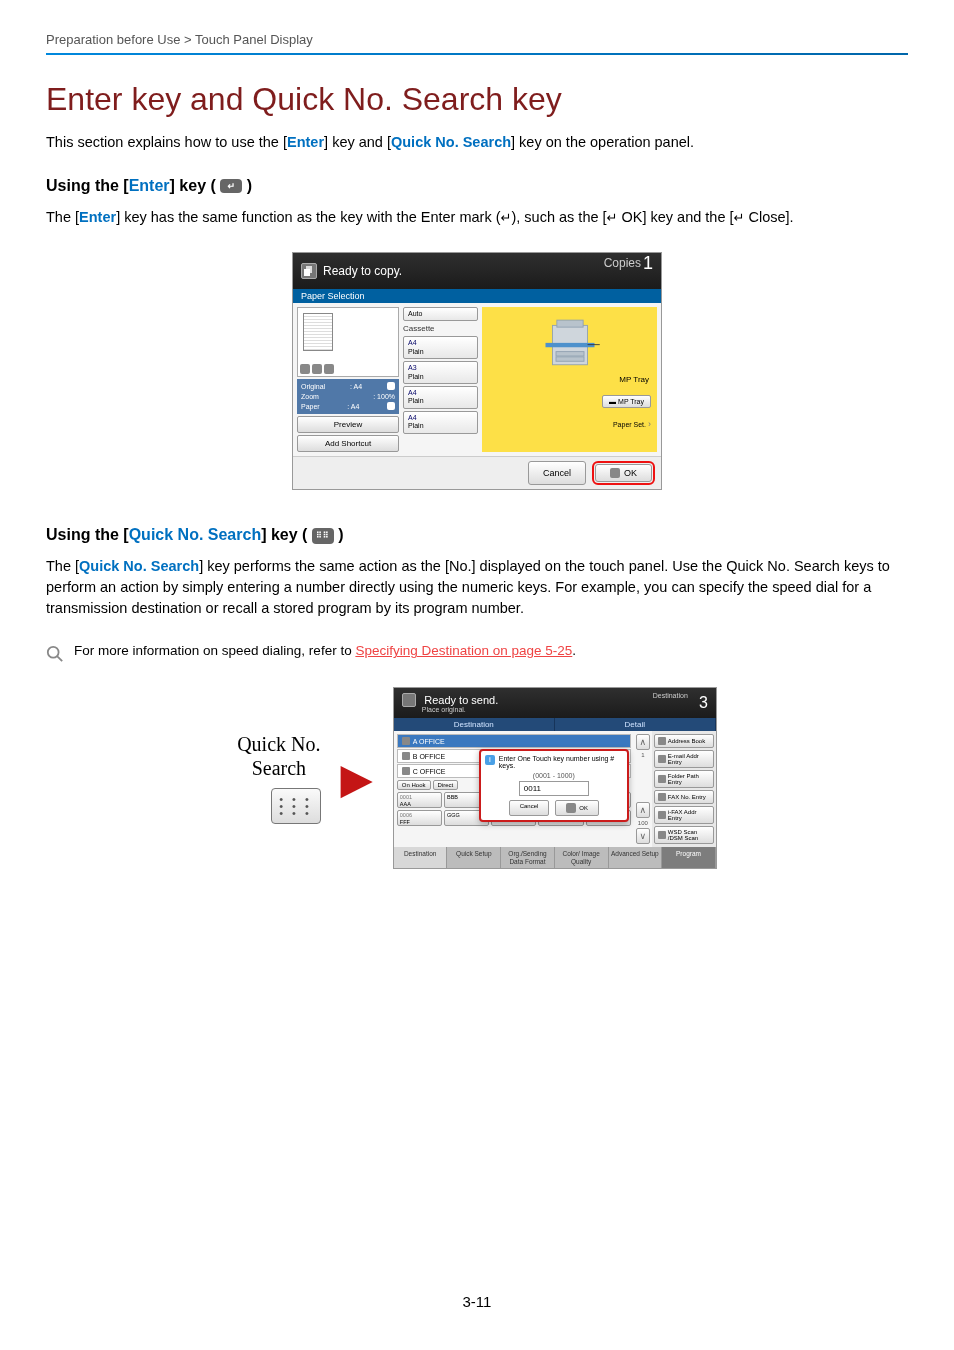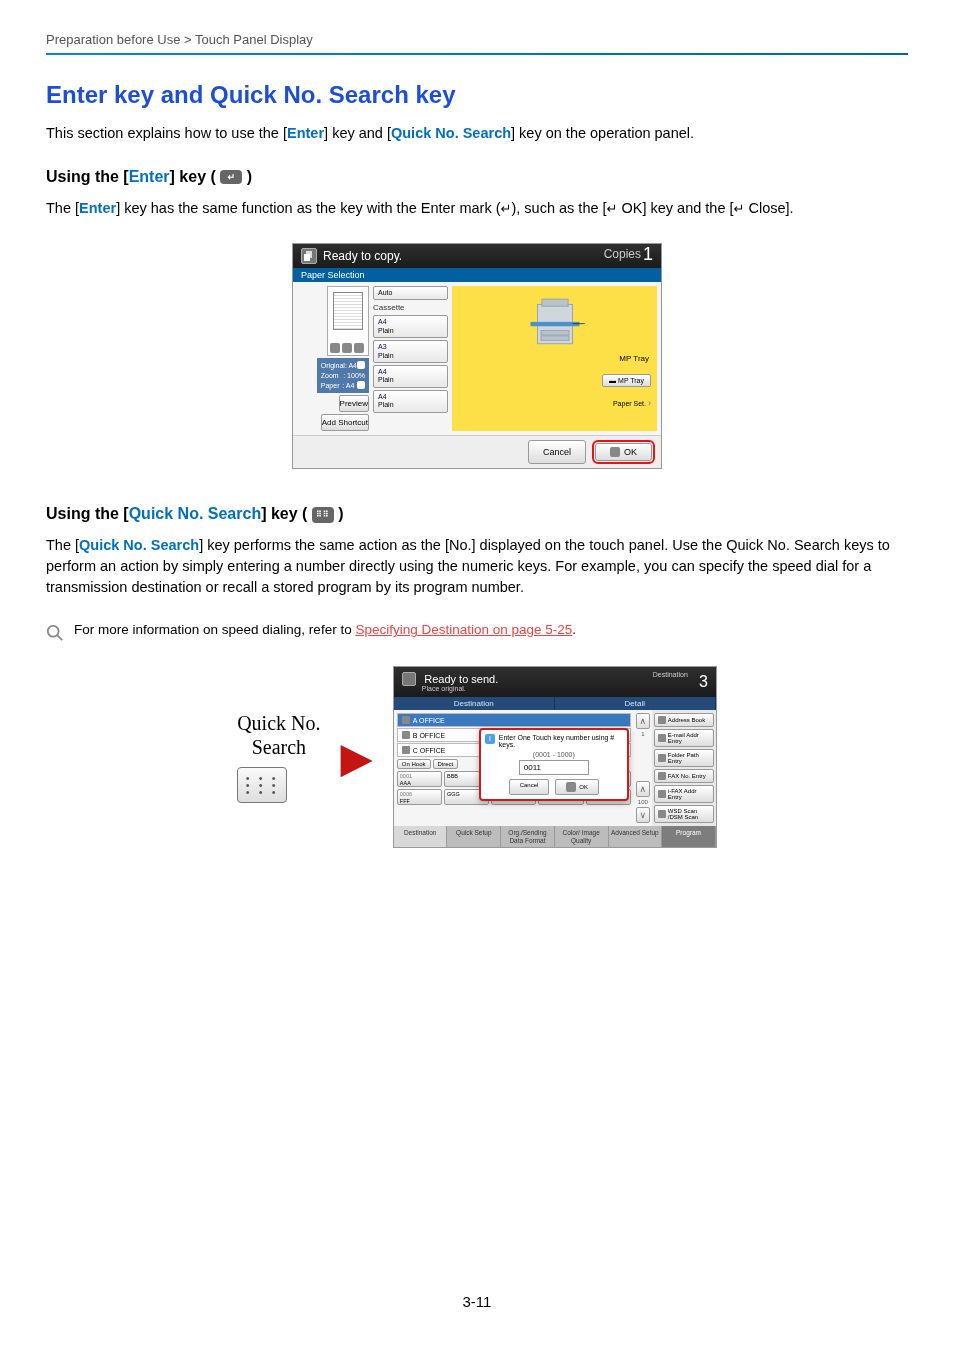--- a/index.html
+++ b/index.html
@@ -18,23 +18,23 @@
       font-size: 13px;
       color: #555;
       margin-bottom: 6px;
     }
     .divider {
       height: 2px;
       background: linear-gradient(to right, #0088dd, #0066aa);
       margin-bottom: 26px;
     }
     h1.page-title {
-      color: #1d4ed8;
-      font-size: 24px;
-      font-weight: 700;
+      color: #7f1d1d;
+      font-size: 32px;
+      font-weight: 400;
       margin-bottom: 14px;
     }
     .intro, .body-text { font-size: 14.5px; line-height: 1.45; margin-bottom: 24px; }
     .bold-link { color: #0070c0; font-weight: bold; }
     h2.section-h {
       font-size: 16px;
       font-weight: bold;
       margin-bottom: 12px;
     }
     .blue-seg { color: #0070c0; }
@@ -63,29 +63,29 @@
     .shot1-wrap { display:flex; justify-content:center; margin-bottom:36px; }
     .panel {
       width: 370px;
       border: 1px solid #999;
       font-family: Arial, sans-serif;
       background: #efefef;
     }
     .panel-header {
       background: linear-gradient(#2f2f2f,#1b1b1b);
       color:#fff; display:flex; align-items:center;
-      padding: 2px 8px; position: relative; height:24px;
+      padding: 2px 8px; position: relative; height:36px;
     }
     .hdr-icon { width:16px;height:16px;background:#777; border:1px solid #aaa; border-radius:2px; margin-right:6px; display:flex;align-items:center;justify-content:center;}
     .hdr-title{font-size:12px;}
     .hdr-copies {position:absolute; right:20px; top:3px; font-size:12px; color:#ccc;}
     .hdr-count {position:absolute; right:8px; top:0; font-size:18px; color:#fff;}
     .tab-bar { background:#0060a0; color:#fff; font-size:9px; padding:2px 8px;}
     .panel-body { display:flex; gap:4px; padding:4px; background:#f5f5f5;}
-    .col-left { width:72px; display:flex; flex-direction:column; gap:2px;align-items:flex-end;}
+    .col-left { width:102px; display:flex; flex-direction:column; gap:2px;}
     .preview-box { background:#fff; border:1px solid #aaa; height:70px; position:relative; padding:3px;}
     .preview-page{width:30px;height:38px;border:1px solid #888;margin:2px;background:repeating-linear-gradient(#fff,#fff 2px,#ddd 2px,#ddd 3px);}
     .preview-ctrls{position:absolute;bottom:2px;left:2px;display:flex;gap:2px;}
     .pctrl{width:10px;height:10px;background:#888;border-radius:2px;}
     .info-box { background:#5078a8; color:#fff; font-size:7px; padding:3px 4px; line-height:1.4;}
     .info-row{display:flex;justify-content:space-between;}
     .magn{float:right;width:8px;height:8px;background:#fff;border-radius:2px;display:inline-block;}
     .btn-sm { background:linear-gradient(#fff,#ddd); border:1px solid #999; font-size:8px; text-align:center; padding:3px 0; border-radius:2px;}
     .col-mid { width:75px; display:flex; flex-direction:column; gap:2px;}
     .opt-btn { background:linear-gradient(#fff,#e8e8e8); border:1px solid #999; font-size:7px; padding:2px 4px; border-radius:2px; line-height:1.2;}
@@ -98,21 +98,21 @@
     .pset-btn{position:absolute;right:2px;top:110px;font-size:7px;padding:2px 4px;display:flex;align-items:center;gap:2px;}
     .chev{font-size:9px;color:#777;}
     .panel-footer{display:flex;justify-content:flex-end;gap:6px;padding:4px 6px;background:#eee;border-top:1px solid #ccc;}
     .f-btn{background:linear-gradient(#fff,#ddd);border:1px solid #999;font-size:9px;padding:3px 14px;border-radius:3px;display:flex;align-items:center;gap:4px;}
     .ok-ring{border:2px solid #e11; border-radius:6px; padding:0;}
     .ok-ring .f-btn{margin:1px;}
     .enter-mini{width:10px;height:10px;background:#888;border-radius:2px;display:inline-block;}
 
     
     .shot2-wrap { display:flex; align-items:center; justify-content:center; gap:20px; margin-top:8px;}
-    .quick-block{display:flex;flex-direction:column;align-items:flex-start;gap:8px;}
+    .quick-block{display:flex;flex-direction:column;align-items:flex-end;gap:8px;}
     .quick-label{font-family: Georgia, 'Times New Roman', serif; font-size:20px; text-align:center; line-height:1.2;}
     .quick-key{width:50px;height:36px;border:1px solid #777;border-radius:4px;background:linear-gradient(#fafafa,#ddd);display:flex;align-items:center;justify-content:center;}
     .dots9{font-size:11px;color:#555;letter-spacing:3px;line-height:7px;text-align:center;}
     .arrow-r{font-size:42px;color:#c41515;}
     .panel2{width:324px;border:1px solid #999;background:#efefef;}
     .p2-hdr{background:linear-gradient(#2f2f2f,#1b1b1b);color:#fff;position:relative;padding:2px 8px;height:30px;}
     .p2-icon{width:14px;height:14px;border:1px solid #aaa;background:#777;display:inline-block;vertical-align:middle;margin-right:4px;border-radius:2px;}
     .p2-title{font-size:11px;vertical-align:middle;}
     .p2-sub{font-size:7px;display:block;color:#ccc;margin-left:20px;margin-top:-2px;}
     .p2-dest{position:absolute;right:28px;top:4px;font-size:7px;color:#ccc;}

